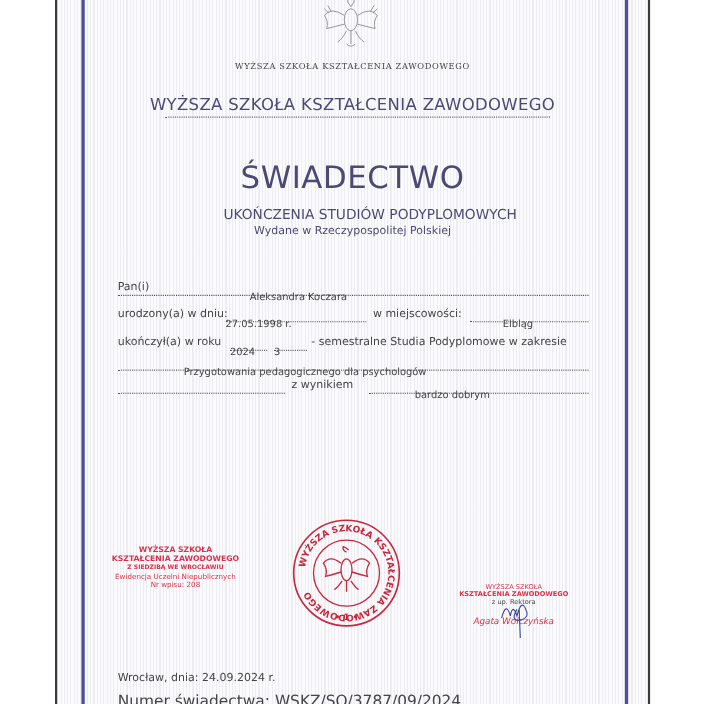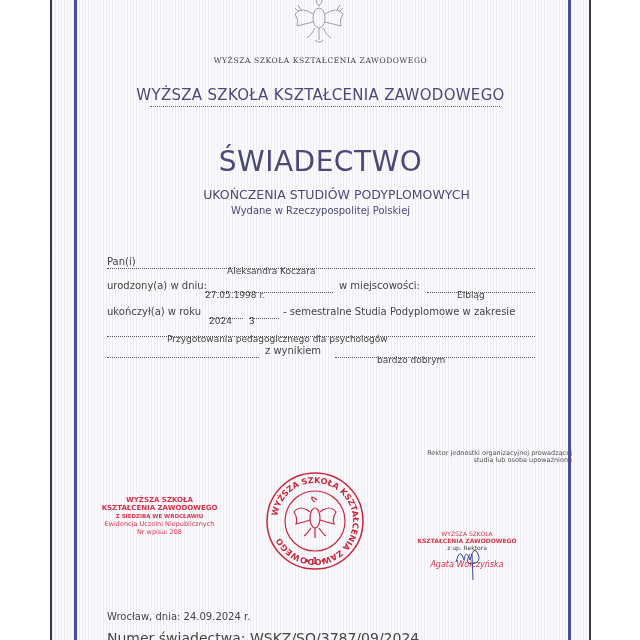--- a/index.html
+++ b/index.html
@@ -106,24 +106,20 @@
     <span class="val" style="left:60px; width:260px;">Przygotowania pedagogicznego dla psychologów</span>
   </div>
 
   <div class="row" style="top:345px;">
     <div class="dots" style="left:0; width:152px;"></div>
     <span class="lbl" style="left:158px;">z wynikiem</span>
     <div class="dots" style="left:228px; width:200px;"></div>
     <span class="val" style="left:270px; width:140px;">bardzo dobrym</span>
   </div>
 
-  <div class="abs rector">
-    <div>Rektor jednostki organizacyjnej prowadzącej</div>
-    <div>studia lub osoba upoważniona</div>
-  </div>
 
   <div class="abs stamp-left">
     <div class="l1">WYŻSZA SZKOŁA</div>
     <div class="l2">KSZTAŁCENIA ZAWODOWEGO</div>
     <div class="l3">Z SIEDZIBĄ WE WROCŁAWIU</div>
     <div class="l4">Ewidencja Uczelni Niepublicznych</div>
     <div class="l5">Nr wpisu: 208</div>
   </div>
 
   <svg class="abs seal" viewBox="0 0 102 102">

